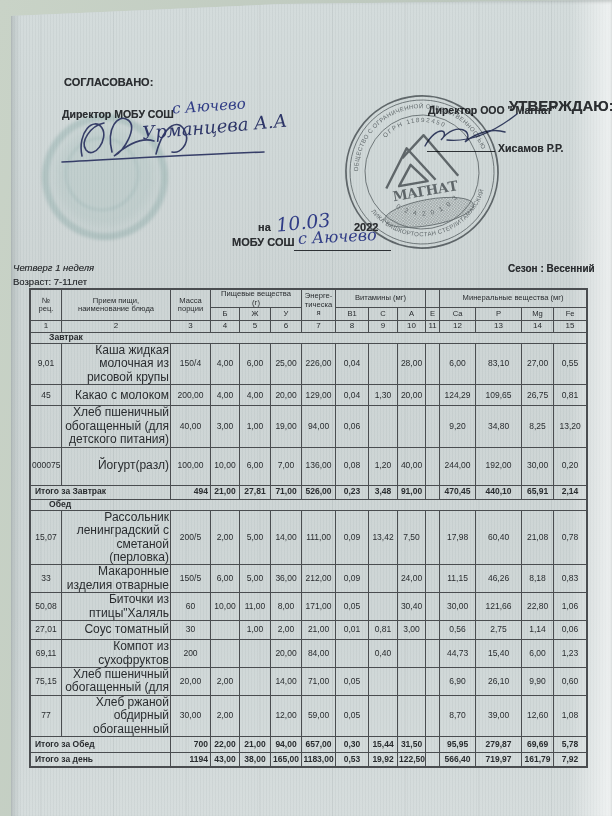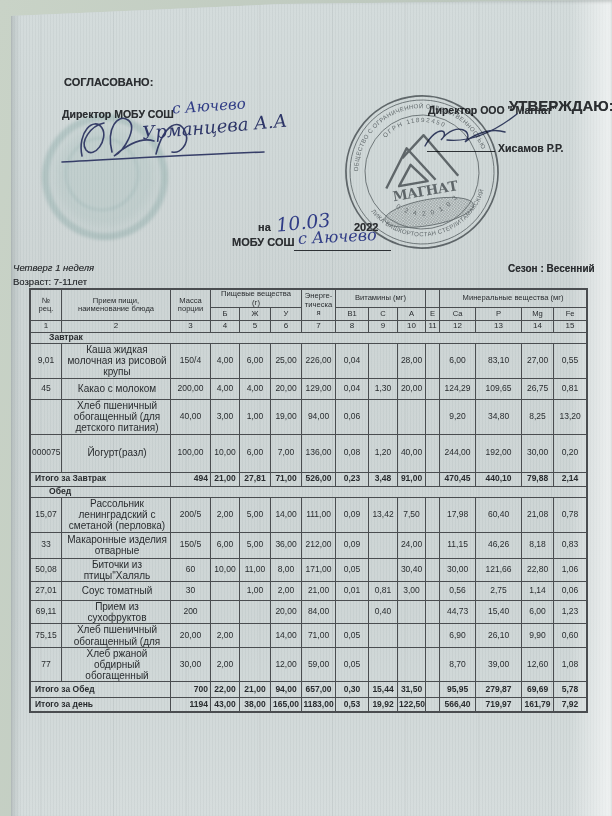--- a/index.html
+++ b/index.html
@@ -20,21 +20,21 @@
   .b{font-weight:700;}
   .printed{color:#2b2e31;text-shadow:0 0 .5px rgba(43,46,49,.55);}
   .hw{font-family:"DejaVu Serif",serif;font-style:italic;color:#303c86;white-space:nowrap;}
   .uline{border-bottom:1.4px solid #2e3236;height:0;}
 
   
   table{border-collapse:collapse;table-layout:fixed;width:556px;font-family:"Liberation Sans",sans-serif;color:#292c2f;}
   td,th{border:1px solid #4a4d50;padding:0 1px;text-align:center;vertical-align:middle;overflow:hidden;line-height:1.12;font-weight:400;font-size:8.5px;}
   thead th{font-size:7.6px;white-space:pre-line;}
   thead tr.nums th{font-size:8px;}
-  td.name{text-align:center;padding-left:3px;font-size:10px;}
+  td.name{text-align:right;padding-left:3px;font-size:12px;}
   td.section{text-align:left;font-weight:700;padding-left:18px;font-size:8.6px;}
   tr.total td{font-weight:700;}
   td.total-label{text-align:left;padding-left:4px;}
   td.mass-total{text-align:right;padding-right:2px;}
   #menu-table{outline:1px solid #4a4d50;}
 
   
   .magnat{mix-blend-mode:multiply;opacity:.82;transform:rotate(-10deg);}
   .magnat .ink{stroke:#575d61;fill:none;}
   .magnat circle{stroke-width:1.8;}
@@ -265,21 +265,21 @@
             <td>21,00</td>
             <td>27,81</td>
             <td>71,00</td>
             <td>526,00</td>
             <td>0,23</td>
             <td>3,48</td>
             <td>91,00</td>
             <td></td>
             <td>470,45</td>
             <td>440,10</td>
-            <td>79,88</td>
+            <td>65,91</td>
             <td>2,14</td>
           </tr>
           <tr style="height: 11px;">
             <td colspan="15" class="section">Обед</td>
           </tr>
           <tr style="height: 35px;">
             <td>15,07</td>
             <td class="name">Рассольник ленинградский с сметаной (перловка)</td>
             <td>200/5</td>
             <td>2,00</td>
@@ -341,21 +341,21 @@
             <td>0,81</td>
             <td>3,00</td>
             <td></td>
             <td>0,56</td>
             <td>2,75</td>
             <td>1,14</td>
             <td>0,06</td>
           </tr>
           <tr style="height: 17px;">
             <td>69,11</td>
-            <td class="name">Прием из сухофруктов</td>
+            <td class="name">Компот из сухофруктов</td>
             <td>200</td>
             <td></td>
             <td></td>
             <td>20,00</td>
             <td>84,00</td>
             <td></td>
             <td>0,40</td>
             <td></td>
             <td></td>
             <td>44,73</td>

